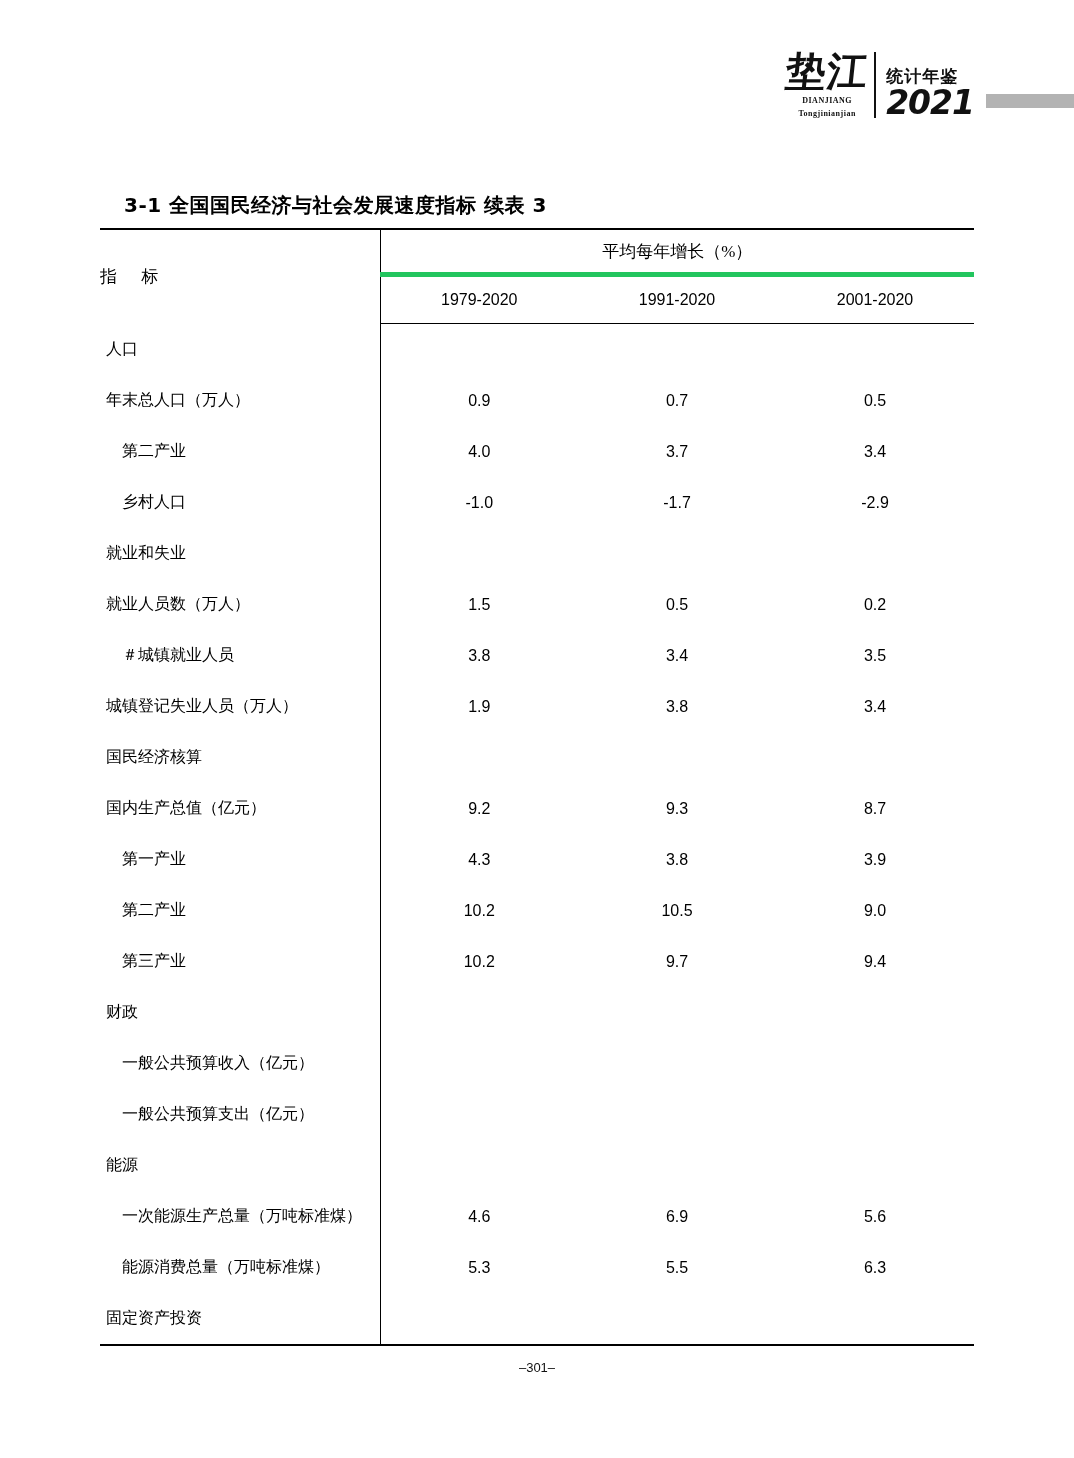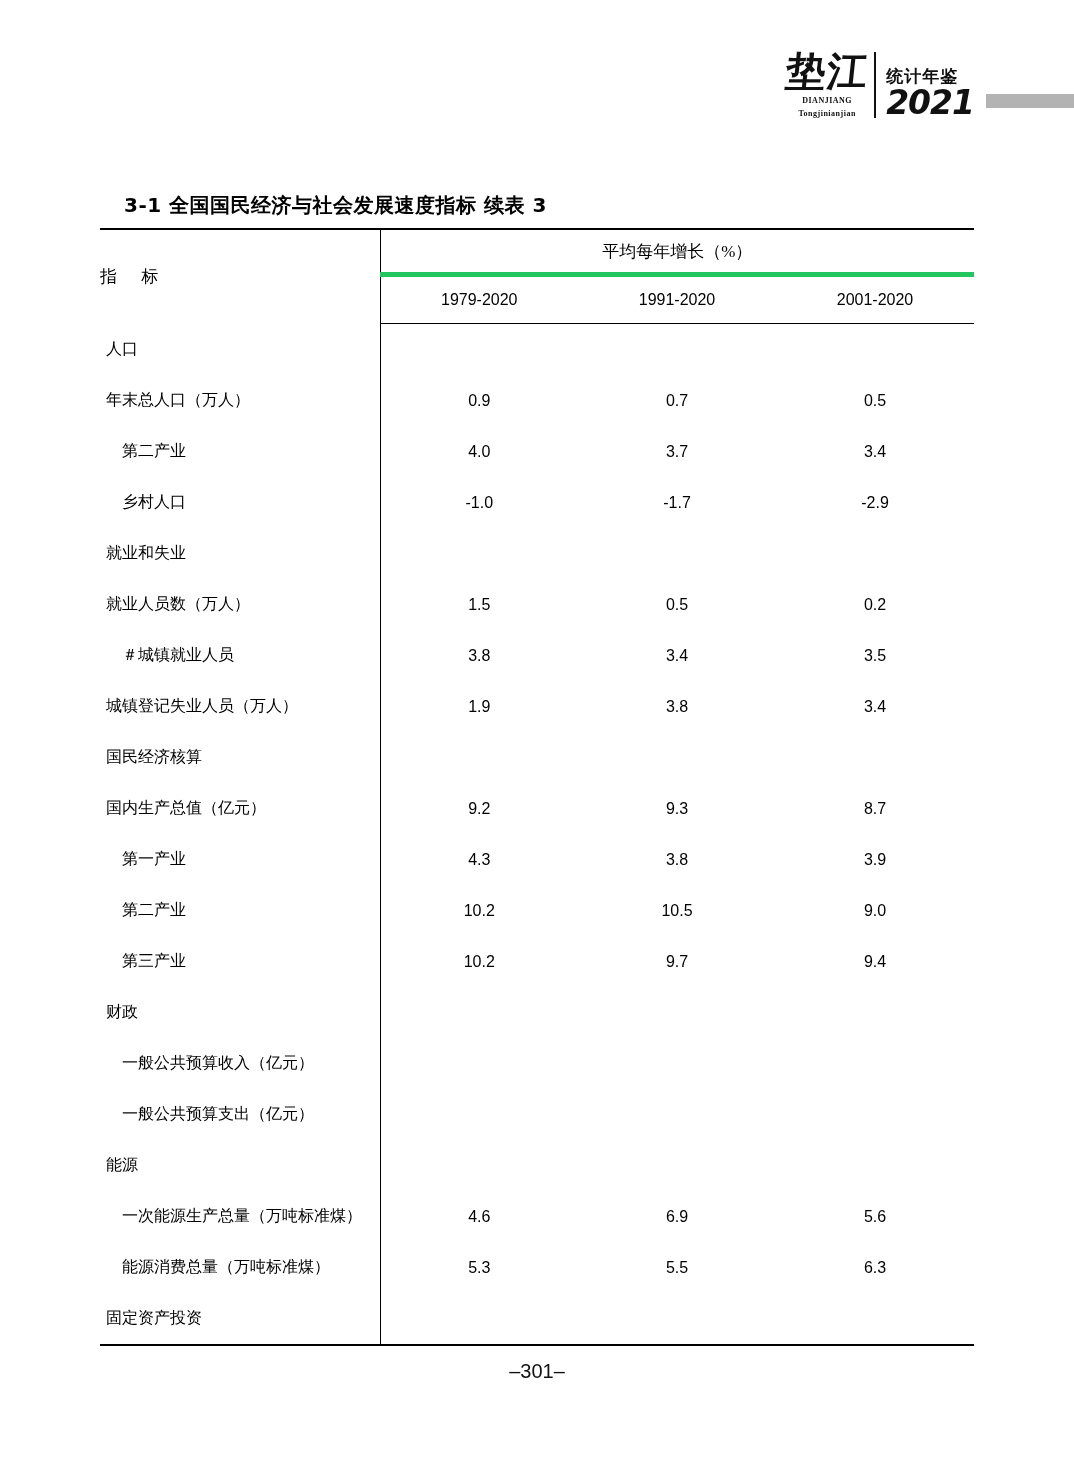--- a/index.html
+++ b/index.html
@@ -169,21 +169,21 @@
   .rule-bottom td { border-top: 2px solid #000; height: 0; }
 
   
   .page-num {
     position: absolute;
     top: 1360px;
     left: 0;
     width: 1074px;
     text-align: center;
     font-family: "Liberation Sans", sans-serif;
-    font-size: 20px;
+    font-size: 13px;
     color: #111;
   }
 </style>
 </head>
 <body>
 
 <div class="page-header">
   <div class="logo-wrap">
     <div class="logo-left-block">
       <div class="logo-cn">垫江</div>

